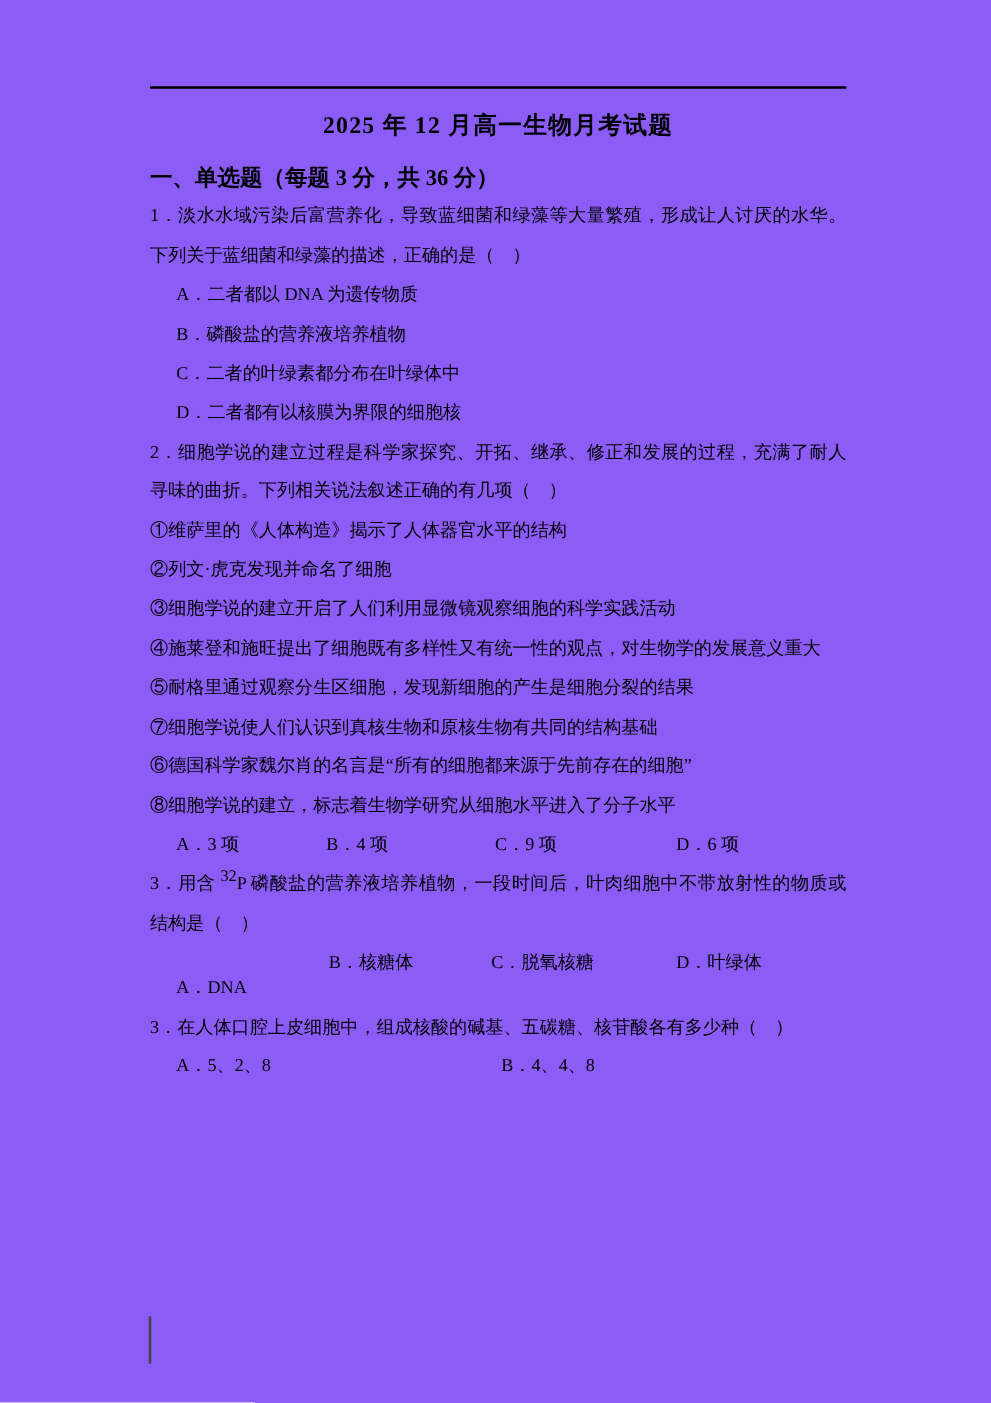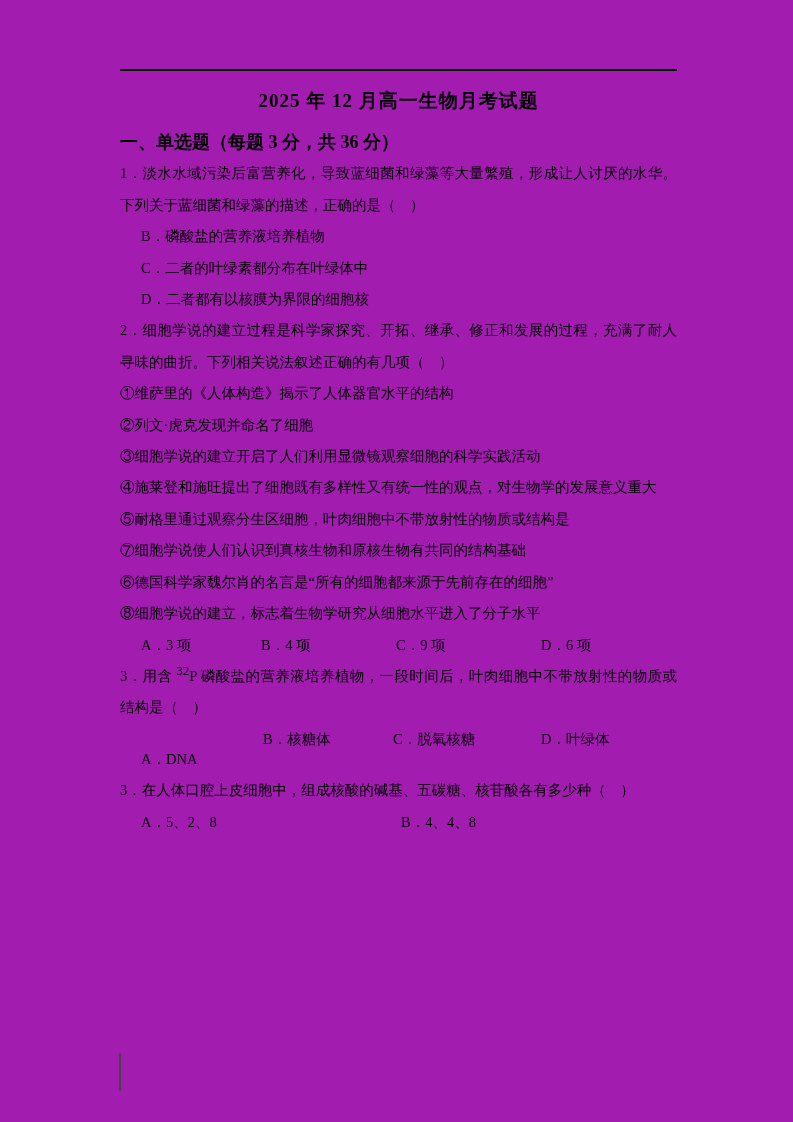--- a/index.html
+++ b/index.html
@@ -1,21 +1,21 @@
 <!DOCTYPE html>
 <html><head>
 <meta charset="utf-8">
 <style>
   * { margin: 0; padding: 0; box-sizing: border-box; }
   html, body { background: #ffffff; }
   .page {
     position: relative;
     width: 793px;
     height: 1122px;
-    background: #a21caf;
+    background: #8b5cf6;
     color: #000000;
     font-family: "Liberation Serif", "DejaVu Serif", serif;
     overflow: hidden;
   }
   .header-rule {
     position: absolute;
     top: 69px;
     left: 120px;
     width: 557px;
     height: 2px;
@@ -73,34 +73,35 @@
   <div class="header-rule"></div>
   <div class="page-edge-mark"></div>
 
   <div class="content">
     <h1 class="title">2025 年 12 月高一生物月考试题</h1>
     <div class="section-header">一、单选题（每题 3 分，共 36 分）</div>
 
     <div class="question">
       <p class="stem">1．淡水水域污染后富营养化，导致蓝细菌和绿藻等大量繁殖，形成让人讨厌的水华。下列关于蓝细菌和绿藻的描述，正确的是（　）</p>
       <div class="options-col">
+        <p class="option">A．二者都以 DNA 为遗传物质</p>
         <p class="option">B．磷酸盐的营养液培养植物</p>
         <p class="option">C．二者的叶绿素都分布在叶绿体中</p>
         <p class="option">D．二者都有以核膜为界限的细胞核</p>
       </div>
     </div>
 
     <div class="question">
       <p class="stem">2．细胞学说的建立过程是科学家探究、开拓、继承、修正和发展的过程，充满了耐人寻味的曲折。下列相关说法叙述正确的有几项（　）</p>
       <div class="statements">
         <p class="statement">①维萨里的《人体构造》揭示了人体器官水平的结构</p>
         <p class="statement">②列文·虎克发现并命名了细胞</p>
         <p class="statement">③细胞学说的建立开启了人们利用显微镜观察细胞的科学实践活动</p>
         <p class="statement">④施莱登和施旺提出了细胞既有多样性又有统一性的观点，对生物学的发展意义重大</p>
-        <p class="statement">⑤耐格里通过观察分生区细胞，叶肉细胞中不带放射性的物质或结构是</p>
+        <p class="statement">⑤耐格里通过观察分生区细胞，发现新细胞的产生是细胞分裂的结果</p>
         <p class="statement">⑦细胞学说使人们认识到真核生物和原核生物有共同的结构基础</p>
         <p class="statement">⑥德国科学家魏尔肖的名言是“所有的细胞都来源于先前存在的细胞”</p>
         <p class="statement">⑧细胞学说的建立，标志着生物学研究从细胞水平进入了分子水平</p>
       </div>
       <div class="opt-row q2-row">
         <span class="o1">A．3 项</span>
         <span class="o2">B．4 项</span>
         <span class="o3">C．9 项</span>
         <span class="o4">D．6 项</span>
       </div>

